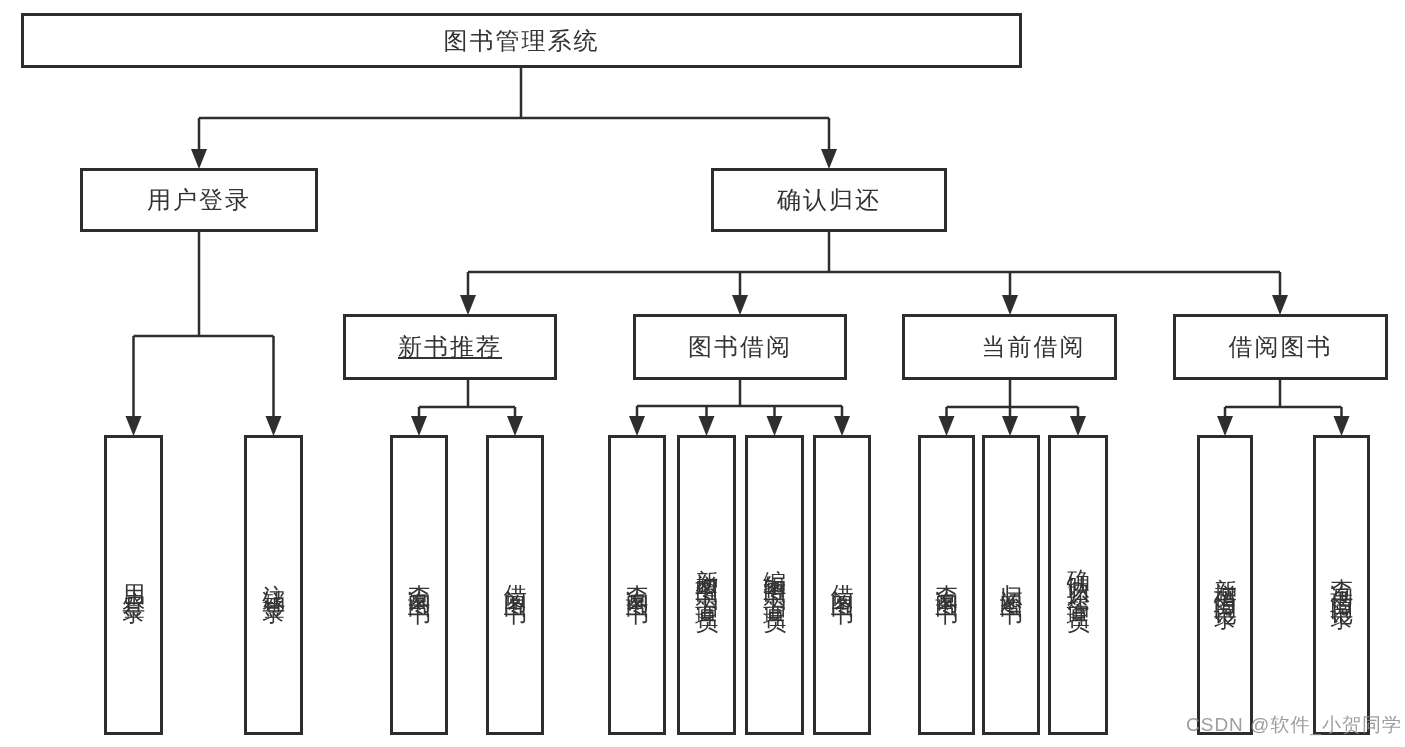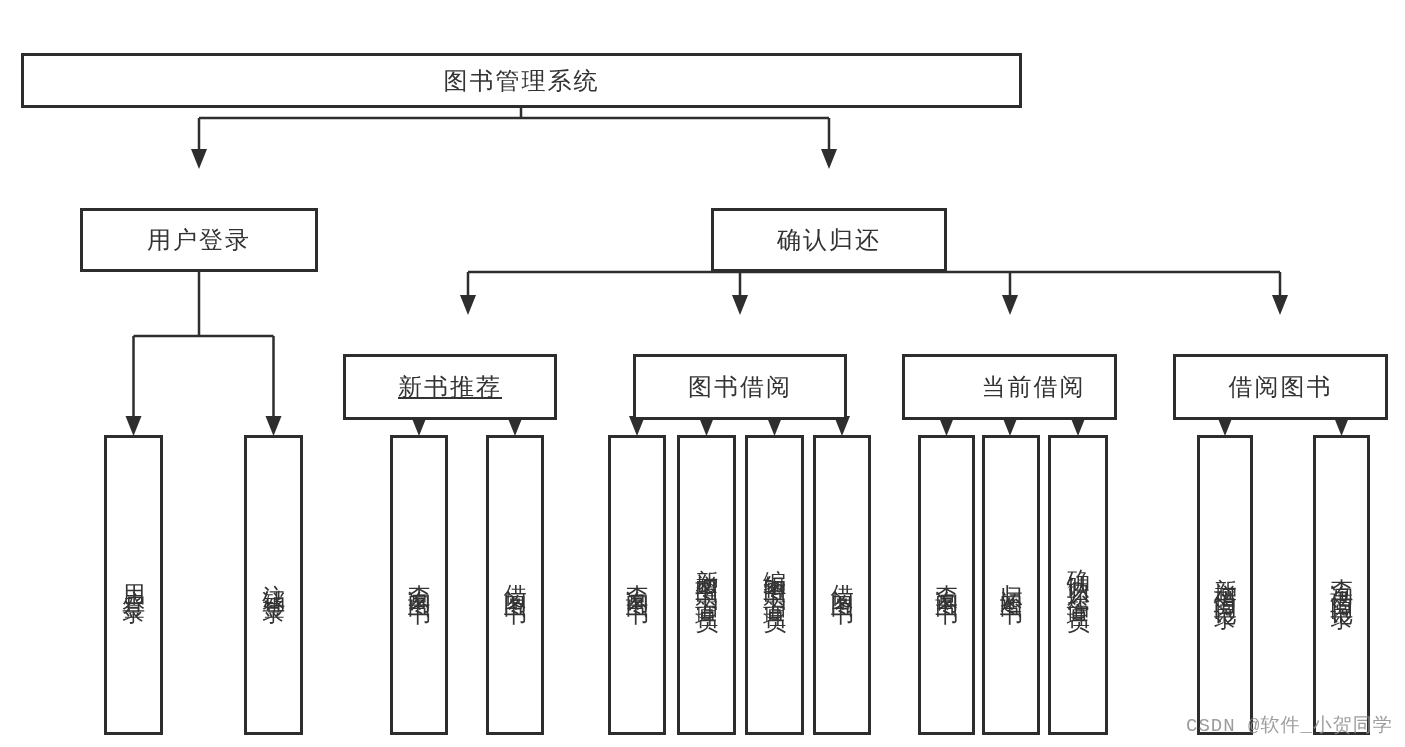--- a/index.html
+++ b/index.html
@@ -25,40 +25,38 @@
     display: flex;
     align-items: center;
     justify-content: center;
     color: #333333;
     z-index: 1;
   }
   .hnode {
     font-size: 24px;
     letter-spacing: 2px;
     white-space: nowrap;
-    margin-top: 40px;
   }
   .vnode { padding-bottom: 14px; }
   .vnode span {
     writing-mode: vertical-lr;
     font-size: 23px;
     letter-spacing: 6px;
     line-height: 1.1;
     color: #333333;
   }
   .watermark {
     position: absolute;
     left: 1186px;
     top: 712px;
     font-size: 19px;
     letter-spacing: 1px;
     color: rgba(140, 140, 140, 0.85);
     z-index: 2;
     white-space: nowrap;
-    font-family: Liberation Mono, monospace;
   }
 </style>
 </head>
 <body>
 
 <div class="canvas">
 
   <svg class="connectors" viewBox="0 0 1405 747" xmlns="http://www.w3.org/2000/svg">
     <g stroke="#2e2e2e" stroke-width="2.5" fill="none">
       <path d="M521 68 V118 M199 118 H829 M199 118 V154 M829 118 V154"></path>

